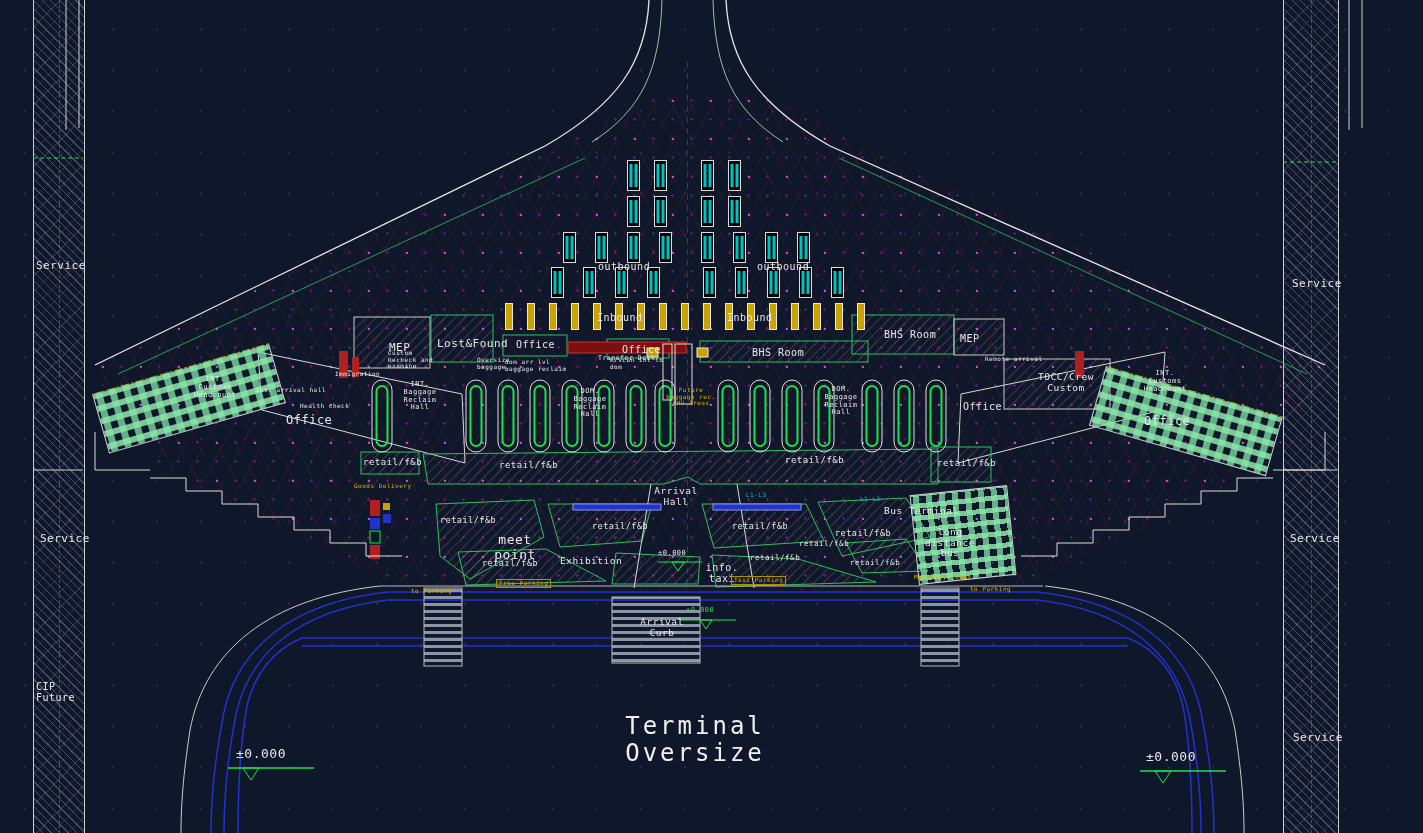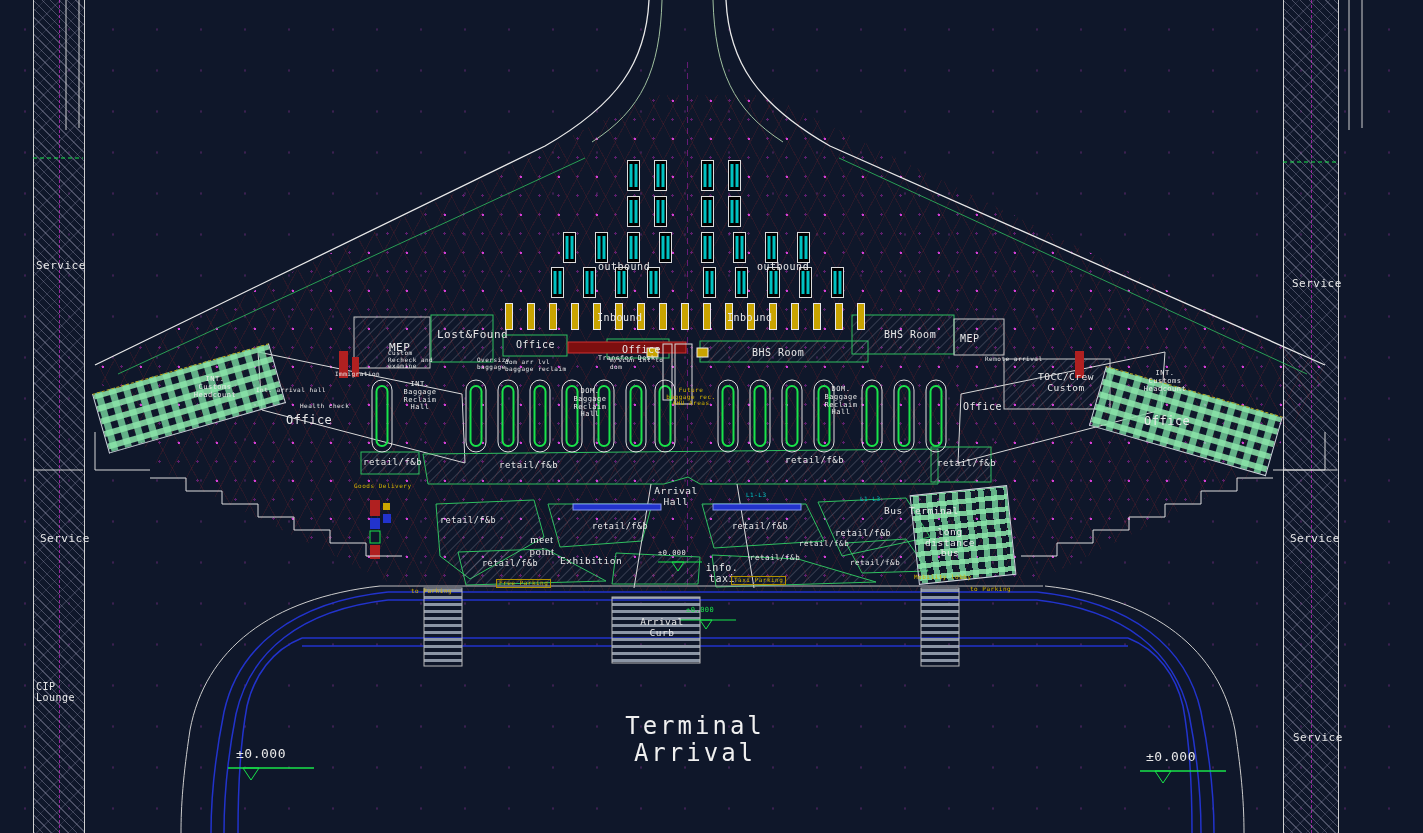--- a/index.html
+++ b/index.html
@@ -266,29 +266,29 @@
         <path d="M1155,771 l16,0 l-8,12 z"></path>
     </g>
   </svg>
 
   <div class="lbl" style="left:36px;top:260px;font-size:11px;">Service</div>
   <div class="lbl" style="left:40px;top:533px;font-size:11px;">Service</div>
   <div class="lbl" style="left:1292px;top:278px;font-size:11px;">Service</div>
   <div class="lbl" style="left:1290px;top:533px;font-size:11px;">Service</div>
   <div class="lbl" style="left:1293px;top:732px;font-size:11px;">Service</div>
   <div class="lbl" style="left:36px;top:681px;font-size:10px;">CIP
-Lounge</div>
+Future</div>
 
   <div class="lbl" style="left:598px;top:261px;font-size:10px;">outbound</div>
   <div class="lbl" style="left:757px;top:261px;font-size:10px;">outbound</div>
   <div class="lbl" style="left:597px;top:312px;font-size:10px;">Inbound</div>
   <div class="lbl" style="left:727px;top:312px;font-size:10px;">Inbound</div>
 
   <div class="lbl" style="left:389px;top:342px;font-size:11px;">MEP</div>
-  <div class="lbl" style="left:437px;top:329px;font-size:11px;">Lost&amp;Found</div>
+  <div class="lbl" style="left:437px;top:338px;font-size:11px;">Lost&amp;Found</div>
   <div class="lbl" style="left:516px;top:339px;font-size:10px;">Office</div>
   <div class="lbl" style="left:622px;top:344px;font-size:10px;">Office</div>
   <div class="lbl" style="left:598px;top:355px;font-size:6.5px;">Transfer Desk</div>
   <div class="lbl" style="left:752px;top:347px;font-size:10px;">BHS Room</div>
   <div class="lbl" style="left:884px;top:329px;font-size:10px;">BHS Room</div>
   <div class="lbl" style="left:960px;top:333px;font-size:10px;">MEP</div>
   <div class="lbl" style="left:985px;top:356px;font-size:6px;">Remote arrival</div>
   <div class="lbl c" style="left:1018px;top:372px;width:96px;font-size:9.5px;">TOCC/Crew
 Custom</div>
 
@@ -331,21 +331,21 @@
 dom</div>
 
   <div class="lbl" style="left:363px;top:457px;font-size:9px;">retail/f&amp;b</div>
   <div class="lbl" style="left:499px;top:460px;font-size:9px;">retail/f&amp;b</div>
   <div class="lbl" style="left:785px;top:455px;font-size:9px;">retail/f&amp;b</div>
   <div class="lbl" style="left:937px;top:458px;font-size:9px;">retail/f&amp;b</div>
   <div class="lbl yellow" style="left:354px;top:483px;font-size:6px;">Goods Delivery</div>
 
   <div class="lbl c" style="left:648px;top:486px;width:56px;font-size:9.5px;">Arrival
 Hall</div>
-  <div class="lbl c" style="left:518px;top:533px;width:48px;font-size:11px;font-family:Liberation Serif, serif;">meet
+  <div class="lbl c" style="left:491px;top:533px;width:48px;font-size:13px;">meet
 point</div>
   <div class="lbl" style="left:560px;top:556px;font-size:9.5px;">Exhibition</div>
   <div class="lbl" style="left:440px;top:516px;font-size:8.5px;">retail/f&amp;b</div>
   <div class="lbl" style="left:592px;top:522px;font-size:8.5px;">retail/f&amp;b</div>
   <div class="lbl" style="left:732px;top:522px;font-size:8.5px;">retail/f&amp;b</div>
   <div class="lbl" style="left:835px;top:529px;font-size:8.5px;">retail/f&amp;b</div>
   <div class="lbl" style="left:799px;top:540px;font-size:7.5px;">retail/f&amp;b</div>
   <div class="lbl" style="left:750px;top:554px;font-size:7.5px;">retail/f&amp;b</div>
   <div class="lbl" style="left:850px;top:559px;font-size:7.5px;">retail/f&amp;b</div>
   <div class="lbl" style="left:482px;top:559px;font-size:8.5px;">retail/f&amp;b</div>
@@ -363,15 +363,15 @@
   <div class="lbl green" style="left:686px;top:607px;font-size:7px;">±0.000</div>
   <div class="lbl" style="left:236px;top:747px;font-size:13px;">±0.000</div>
   <div class="lbl" style="left:1146px;top:750px;font-size:13px;">±0.000</div>
 
   <div class="lbl yellow" style="left:411px;top:588px;font-size:6px;">to Parking</div>
   <div class="lbl yellow boxed" style="left:496px;top:579px;font-size:6px;">Free Parking</div>
   <div class="lbl yellow boxed" style="left:731px;top:576px;font-size:6px;">Taxi Parking</div>
   <div class="lbl yellow" style="left:970px;top:586px;font-size:6px;">to Parking</div>
   <div class="lbl yellow" style="left:914px;top:574px;font-size:6px;">Mobility lobby</div>
 
-  <div class="lbl c" style="left:564px;top:713px;width:262px;font-size:24px;letter-spacing:3px;color:#f0f0f0;">Terminal  Arrival</div>
+  <div class="lbl c" style="left:564px;top:713px;width:262px;font-size:24px;letter-spacing:3px;color:#f0f0f0;">Terminal  Oversize</div>
 
 </div>
 
 </body></html>

